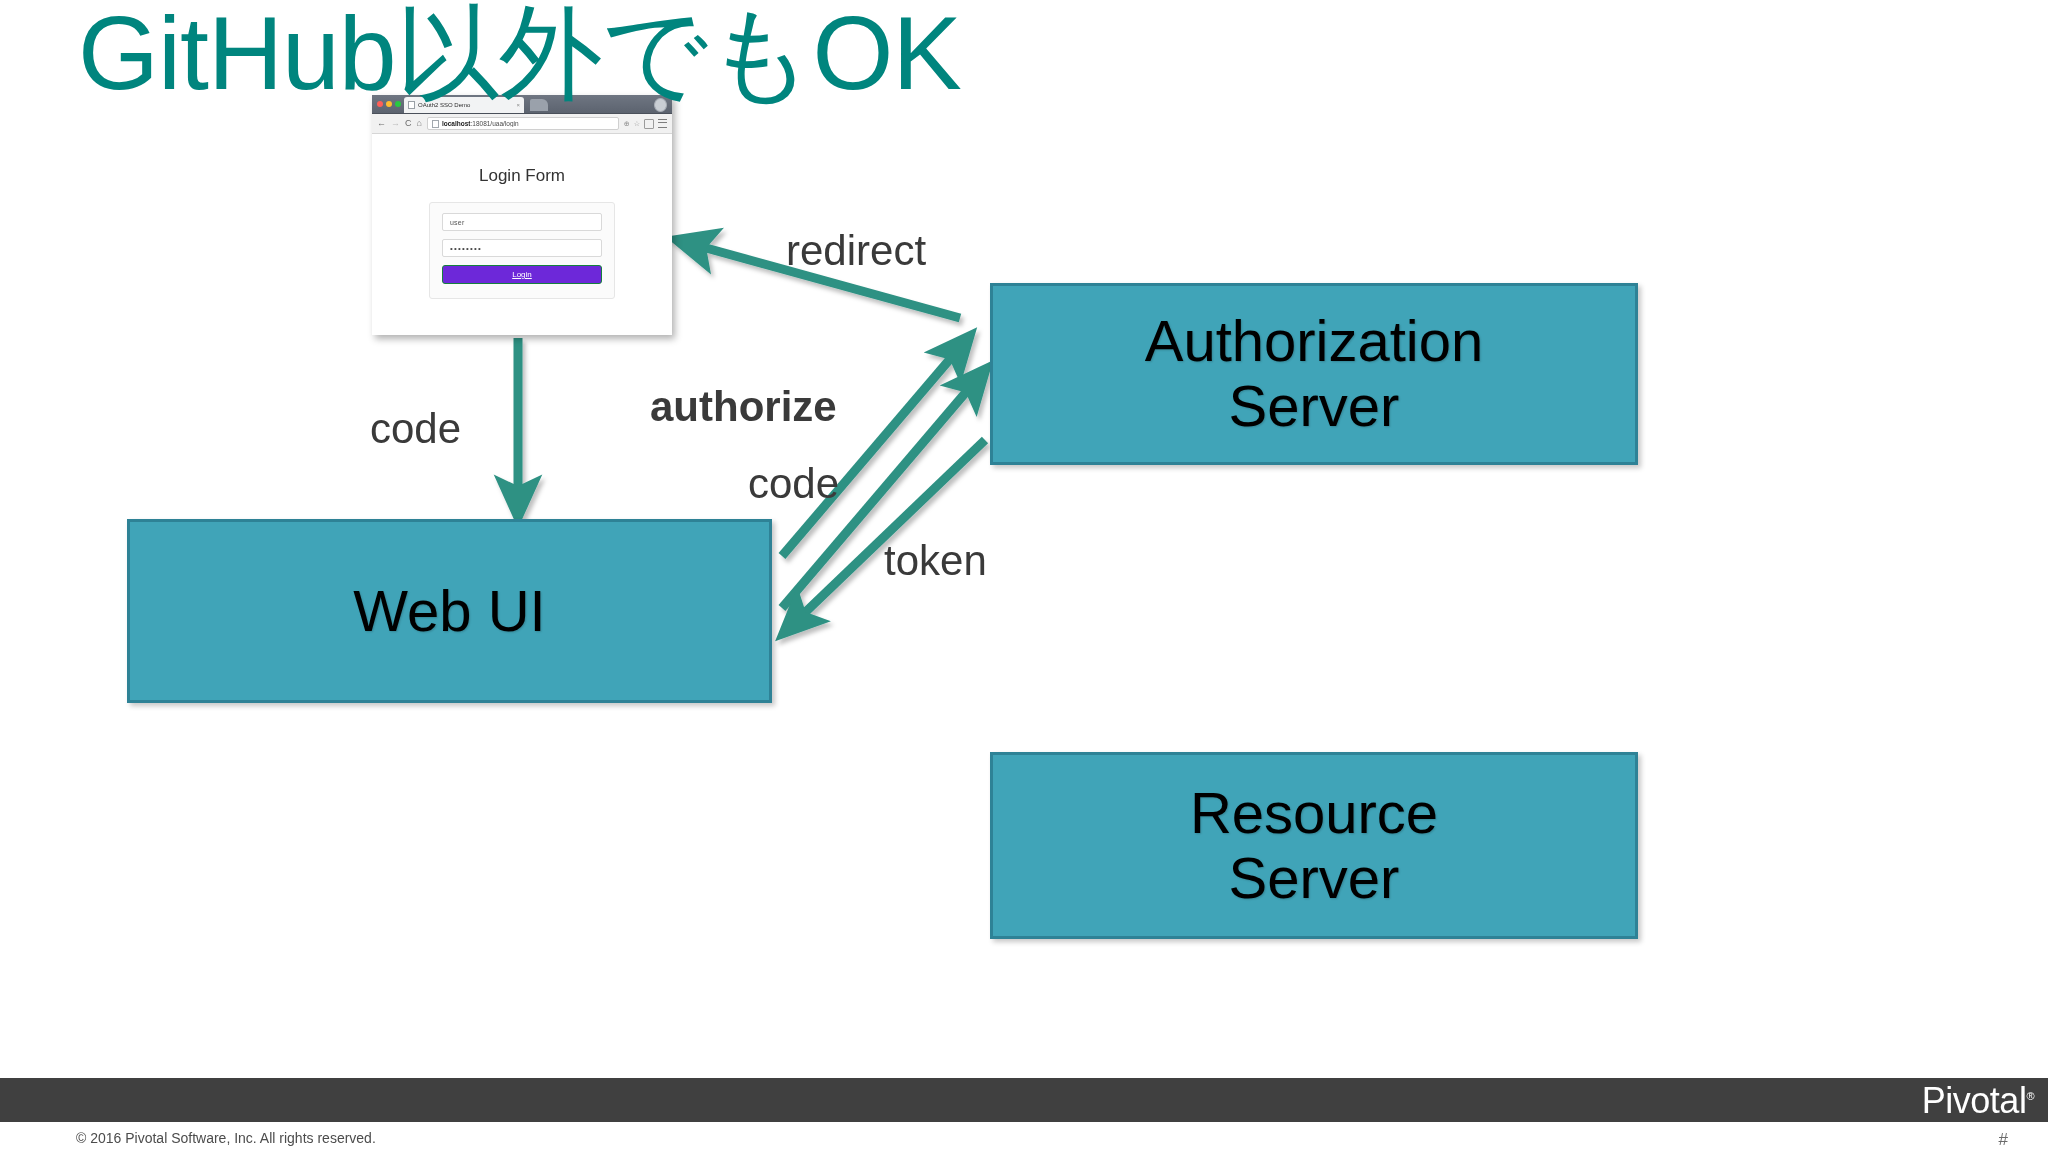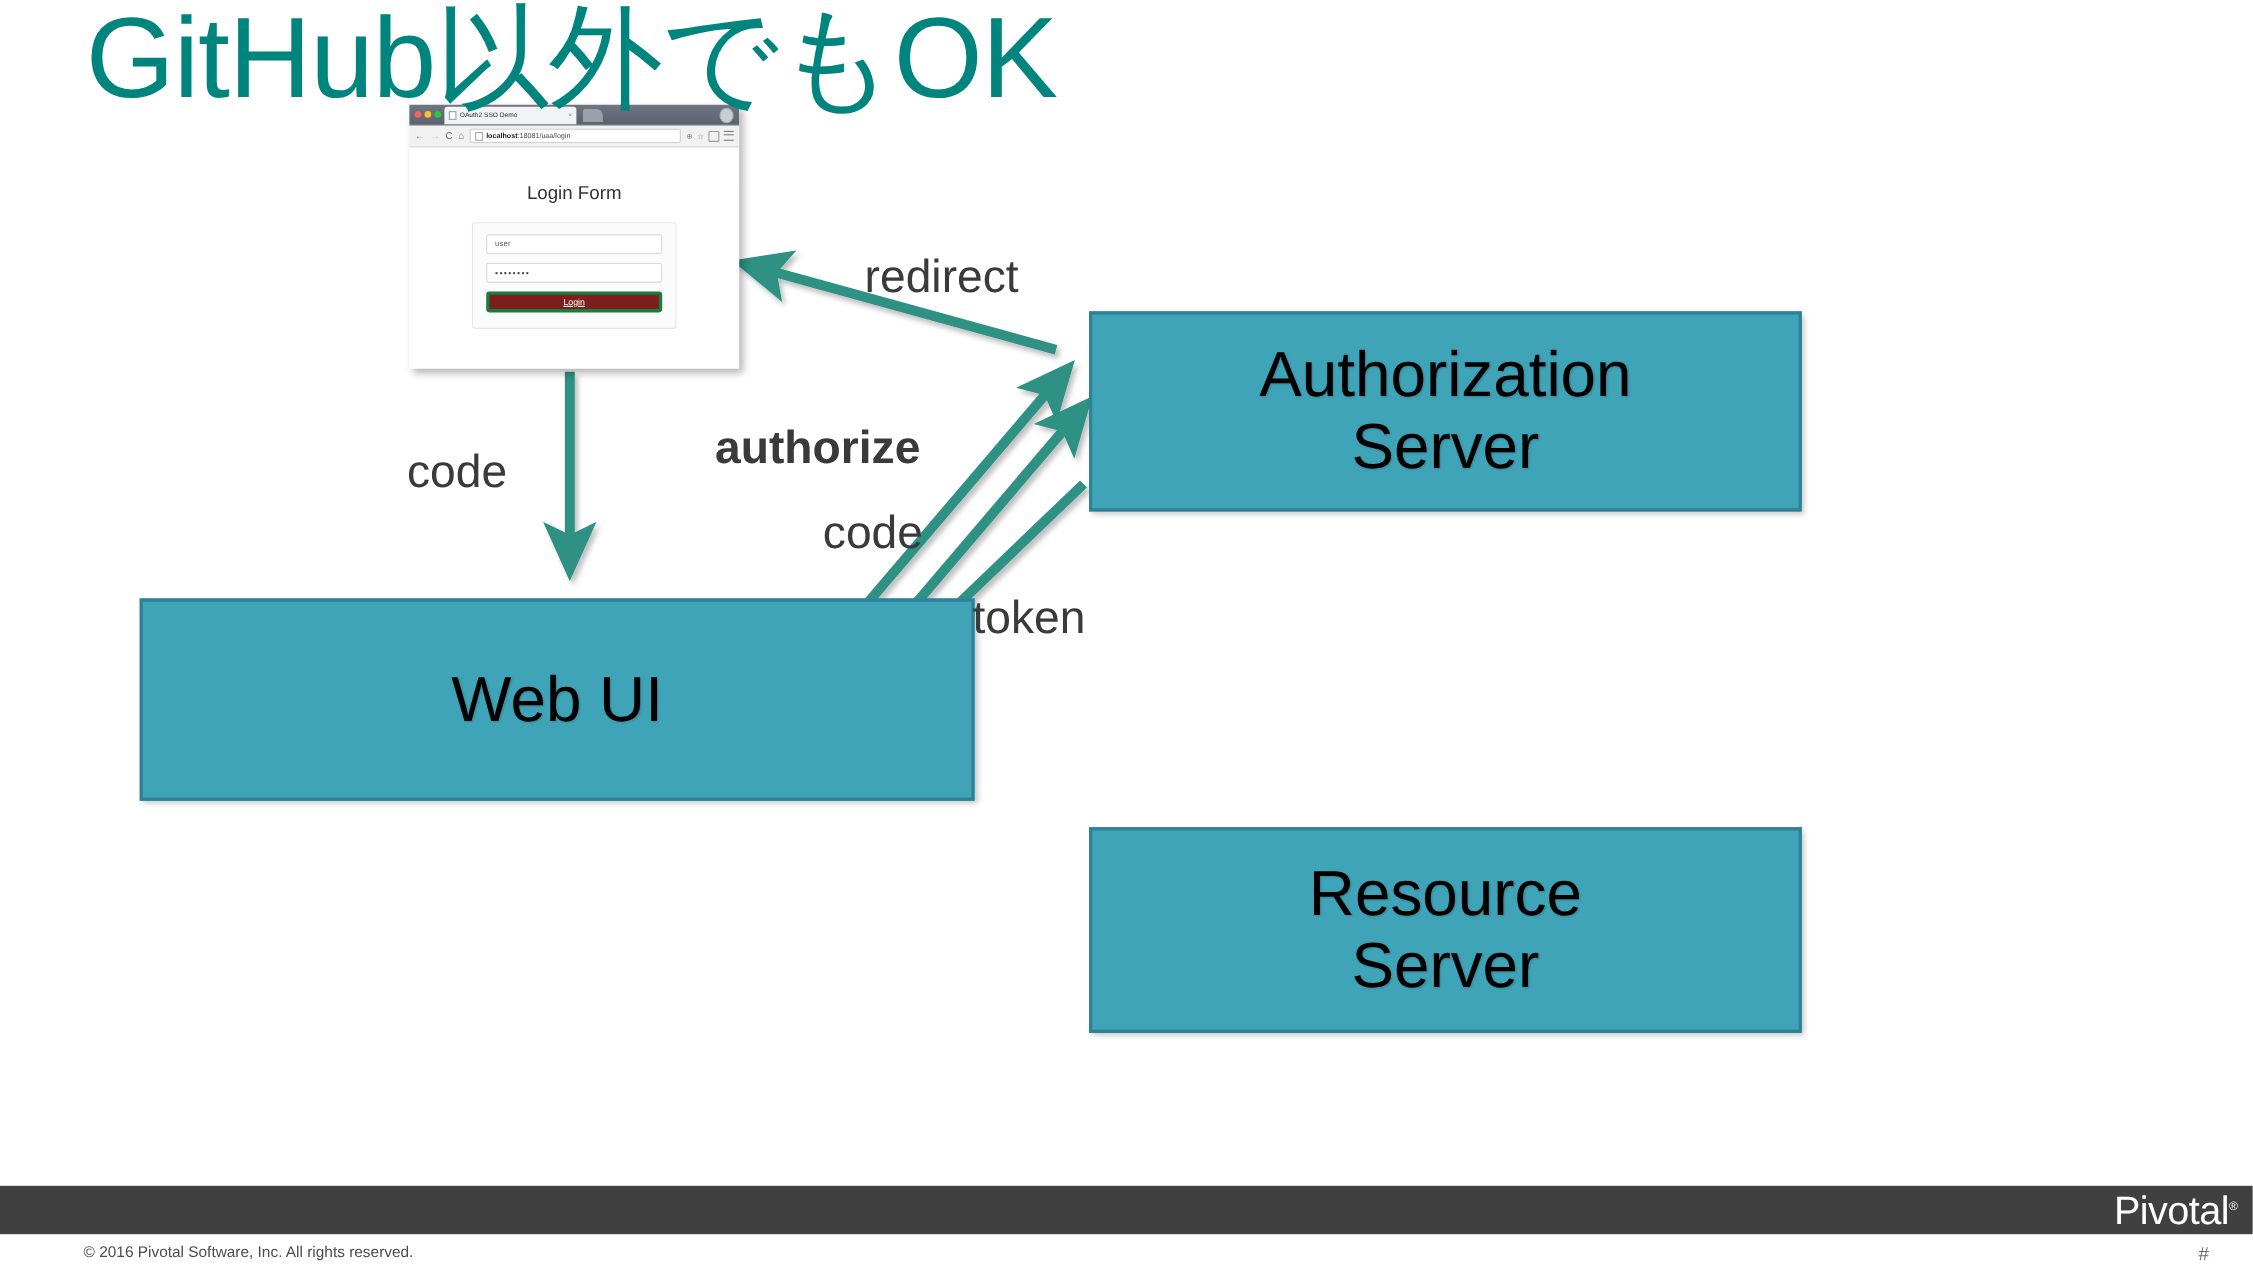--- a/index.html
+++ b/index.html
@@ -56,22 +56,22 @@
     text-shadow: 1px 1px 2px rgba(0,0,0,0.18);
   }
   #box-authorization-server {
     left: 990px;
     top: 283px;
     width: 648px;
     height: 182px;
   }
   #box-web-ui {
     left: 127px;
-    top: 544px;
-    width: 759px;
+    top: 519px;
+    width: 645px;
     height: 184px;
   }
   #box-resource-server {
     left: 990px;
     top: 752px;
     width: 648px;
     height: 187px;
   }
 
   
@@ -266,22 +266,22 @@
     letter-spacing: 0.2px;
   }
   .login-input.password {
     font-size: 8px;
     letter-spacing: 1.2px;
     color: #4a4a4a;
   }
   #login-button {
     width: 100%;
     height: 19px;
-    background: #7f1d1d;
-    border: 3px solid #15803d;
+    background: #6d28d9;
+    border: 1px solid #15803d;
     border-radius: 3px;
     color: #ffffff;
     font-size: 8px;
     display: flex;
     align-items: center;
     justify-content: center;
     box-sizing: border-box;
     text-decoration: underline;
   }
 

